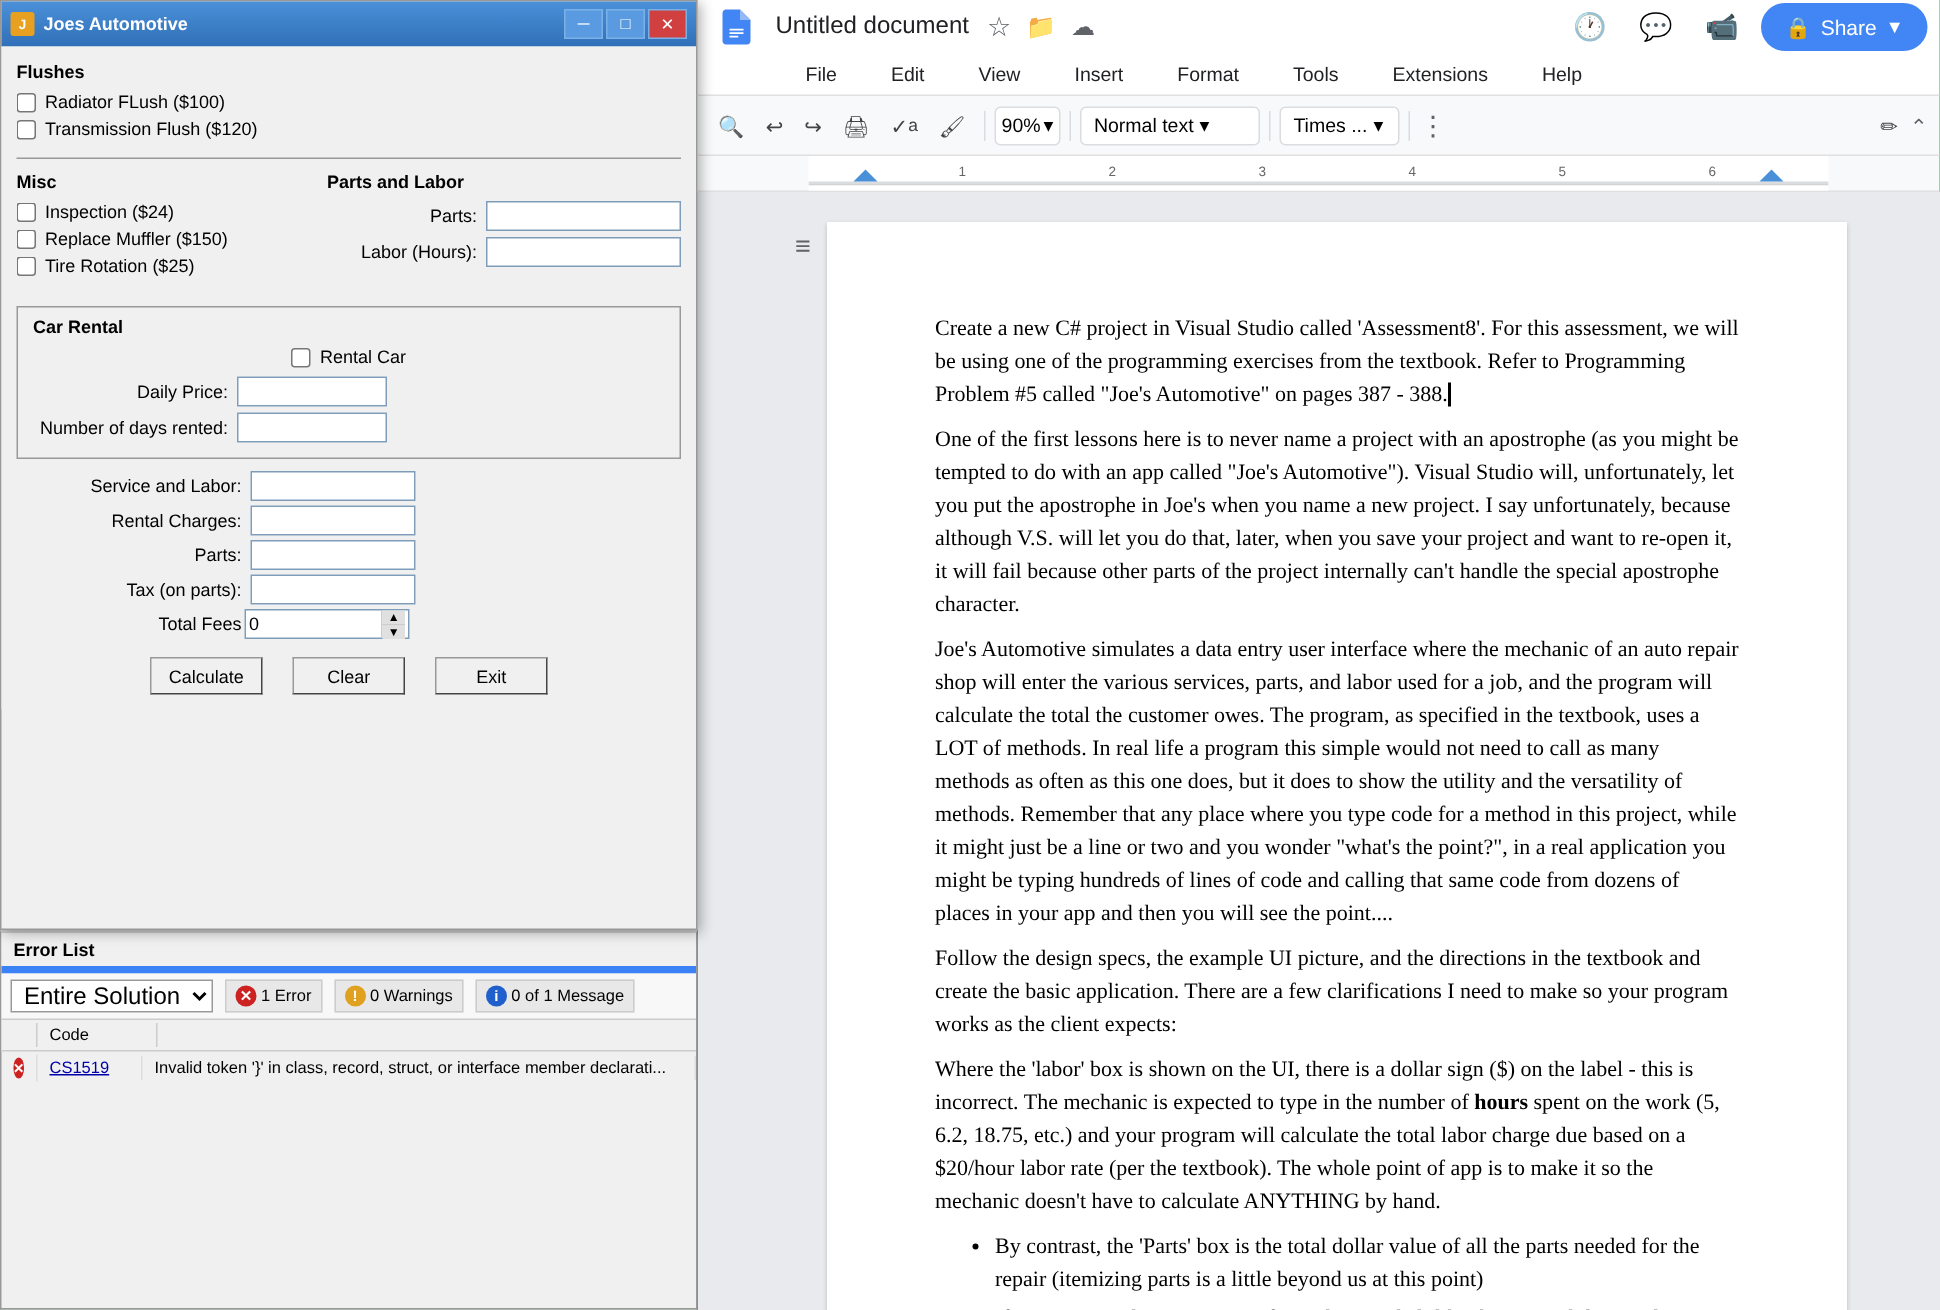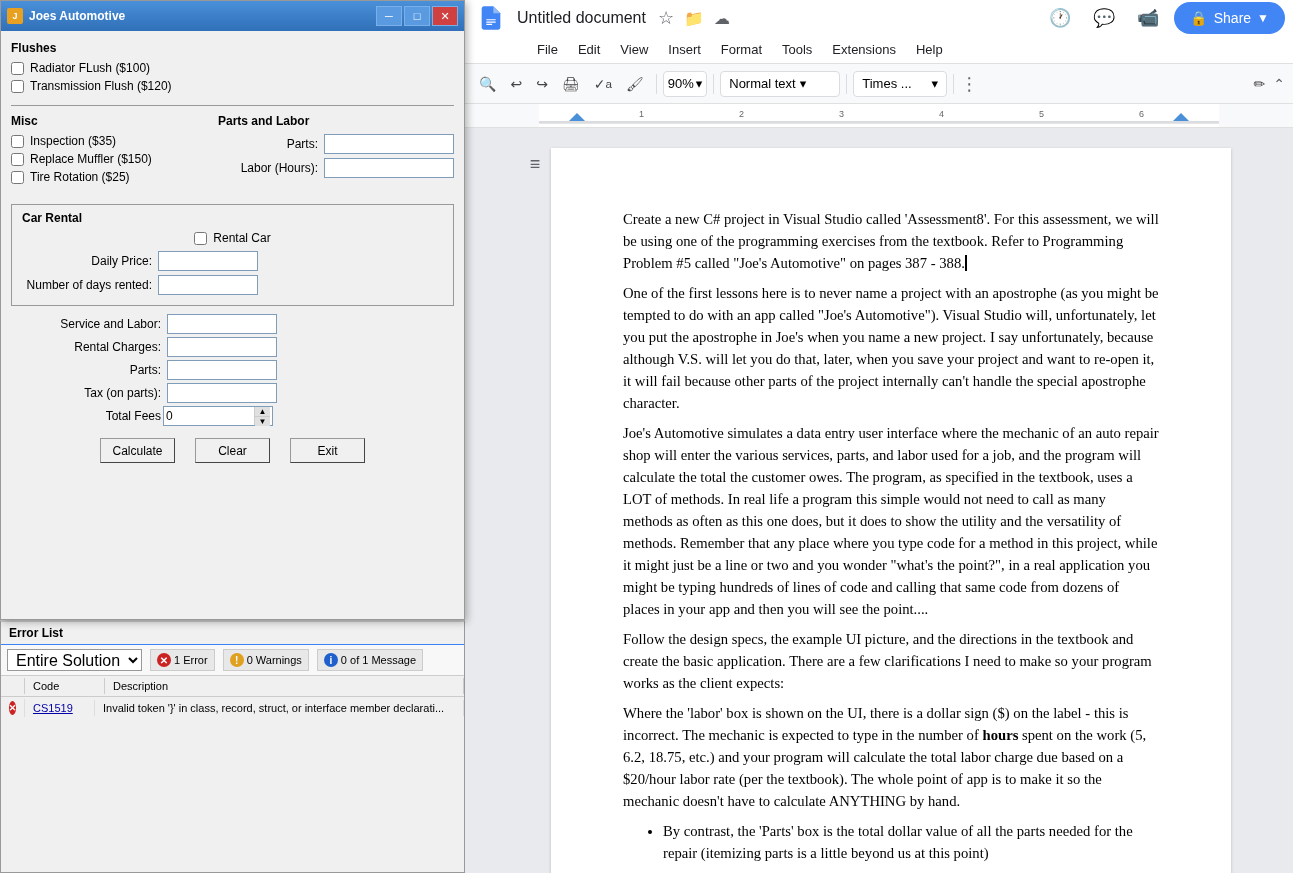--- a/index.html
+++ b/index.html
@@ -50,21 +50,21 @@
 
     .total-fees-row { display: flex; align-items: center; margin-bottom: 3px; font-size: 12px; }
     .total-fees-label { min-width: 150px; text-align: right; margin-right: 2px; }
     .total-fees-scroll { width: 110px; height: 20px; border: 1px solid #7f9db9; background: white; display: flex; align-items: center; }
 
     .button-row { display: flex; justify-content: center; gap: 20px; margin-top: 12px; }
     .form-button { width: 75px; height: 25px; background: #f0f0f0; border: 1px outset #999; font-size: 12px; cursor: pointer; }
 
     
     .error-list-panel { position: absolute; top: 620px; left: 0; width: 465px; height: 253px; background: #f0f0f0; border: 1px solid #999; border-top: 2px solid #ccc; }
-    .error-list-header { background: #f0f0f0; border-bottom: 1px solid #3b82f6; padding: 4px 8px; font-size: 12px; font-weight: bold; }
+    .error-list-header { background: #f0f0f0; border-bottom: 5px solid #3b82f6; padding: 4px 8px; font-size: 12px; font-weight: bold; }
     .error-list-toolbar { display: flex; align-items: center; gap: 8px; padding: 4px 6px; border-bottom: 1px solid #ccc; background: #f8f8f8; }
     .error-dropdown { height: 22px; font-size: 16px; border: 1px solid #999; background: white; padding: 0 4px; }
     .error-badge { display: flex; align-items: center; gap: 3px; font-size: 11px; cursor: pointer; background: #e8e8e8; border: 1px solid #ccc; padding: 2px 6px; height: 22px; }
     .error-badge-icon { width: 14px; height: 14px; border-radius: 50%; display: flex; align-items: center; justify-content: center; font-size: 10px; font-weight: bold; color: white; }
     .error-icon { background: #cc2222; }
     .warning-icon { background: #e0a020; }
     .info-icon { background: #2060cc; }
     .error-list-cols { display: flex; background: #f0f0f0; border-bottom: 1px solid #ccc; padding: 2px 0; }
     .error-col-header { font-size: 11px; padding: 2px 8px; border-right: 1px solid #ccc; }
     .error-col-code { width: 80px; }
@@ -85,29 +85,29 @@
     .gdocs-appicon-svg { width: 28px; height: 28px; }
     .gdocs-title { font-size: 16px; color: #202124; margin-right: 4px; flex: none; }
     .gdocs-star { font-size: 18px; color: #5f6368; cursor: pointer; }
     .gdocs-folder { font-size: 16px; color: #5f6368; cursor: pointer; margin-left: 2px; }
     .gdocs-cloud { font-size: 16px; color: #5f6368; cursor: pointer; margin-left: 2px; }
     .gdocs-spacer { flex: 1; }
     .gdocs-icon-btn { width: 36px; height: 36px; border-radius: 50%; display: flex; align-items: center; justify-content: center; cursor: pointer; color: #5f6368; font-size: 18px; }
     .gdocs-share-btn { background: #4285f4; color: white; border-radius: 20px; padding: 8px 16px; font-size: 14px; cursor: pointer; display: flex; align-items: center; gap: 6px; font-weight: 500; }
     .gdocs-share-caret { font-size: 12px; }
     
-    .gdocs-menurow { height: 28px; display: flex; align-items: center; padding: 0 64px; gap: 4px; }
+    .gdocs-menurow { height: 28px; display: flex; align-items: center; padding: 0 64px; gap: 20px; }
     .gdocs-menu-item { font-size: 13px; color: #202124; padding: 4px 8px; cursor: pointer; border-radius: 4px; }
     
     .gdocs-toolbar { height: 40px; background: #f8f9fa; border-bottom: 1px solid #e0e0e0; display: flex; align-items: center; padding: 0 8px; gap: 2px; }
     .toolbar-btn { height: 28px; padding: 0 6px; border-radius: 4px; border: none; background: transparent; cursor: pointer; display: flex; align-items: center; justify-content: center; color: #444; font-size: 14px; }
     .toolbar-divider { width: 1px; height: 20px; background: #dadce0; margin: 0 4px; }
     .toolbar-zoom { display: flex; align-items: center; gap: 2px; font-size: 13px; border: 1px solid #dadce0; border-radius: 4px; padding: 0 4px; height: 26px; background: white; }
     .toolbar-style-select { display: flex; align-items: center; gap: 4px; font-size: 13px; border: 1px solid #dadce0; border-radius: 4px; padding: 0 8px; height: 26px; background: white; min-width: 120px; cursor: pointer; }
-    .toolbar-font-select { display: flex; align-items: center; gap: 20px; font-size: 13px; border: 1px solid #dadce0; border-radius: 4px; padding: 0 8px; height: 26px; background: white; min-width: 80px; cursor: pointer; }
+    .toolbar-font-select { display: flex; align-items: center; gap: 4px; font-size: 13px; border: 1px solid #dadce0; border-radius: 4px; padding: 0 8px; height: 26px; background: white; min-width: 80px; cursor: pointer; }
     .toolbar-more { font-size: 18px; cursor: pointer; color: #5f6368; }
     .toolbar-chevron-up { font-size: 14px; color: #5f6368; cursor: pointer; }
 
     .gdocs-ruler { height: 24px; background: #f8f9fa; border-bottom: 1px solid #e0e0e0; position: relative; }
     .ruler-inner { margin: 0 auto; width: 680px; height: 100%; background: white; position: relative; display: flex; align-items: flex-end; }
 
     .gdocs-content-area { flex: 1; overflow-y: auto; background: #e8eaed; padding: 20px 0; display: flex; flex-direction: column; align-items: center; }
     .gdocs-page { background: white; width: 680px; min-height: 500px; padding: 60px 72px; box-shadow: 0 1px 3px rgba(0,0,0,0.2); position: relative; }
 
     .doc-text { font-family: 'Times New Roman', Times, serif; font-size: 11pt; line-height: 1.5; color: #000; margin-bottom: 10px; }
@@ -158,21 +158,21 @@
     </div>
 
     <hr class="divider-line">
 
     <div class="form-row">
 
       <div class="section-box misc-section">
         <div class="section-label">Misc</div>
         <div class="checkbox-item">
           <input type="checkbox" style="">
-          <label>Inspection ($35)</label>
+          <label>Inspection ($24)</label>
         </div>
         <div class="checkbox-item">
           <input type="checkbox" style="">
           <label>Replace Muffler ($150)</label>
         </div>
         <div class="checkbox-item">
           <input type="checkbox" style="">
           <label>Tire Rotation ($25)</label>
         </div>
       </div>
@@ -260,21 +260,20 @@
       <span>0 Warnings</span>
     </div>
     <div class="error-badge">
       <div class="error-badge-icon info-icon">i</div>
       <span>0 of 1 Message</span>
     </div>
   </div>
   <div class="error-list-cols">
     <div class="error-col-header" style="width:24px;"></div>
     <div class="error-col-header error-col-code">Code</div>
-    <div class="error-col-header error-col-desc">Description</div>
   </div>
   <div class="error-row">
     <div class="error-cell error-cell-icon">
       <div class="error-row-icon">✕</div>
     </div>
     <div class="error-cell error-cell-code">CS1519</div>
     <div class="error-cell error-cell-desc">Invalid token '}' in class, record, struct, or interface member declarati...</div>
   </div>
 </div>
 

